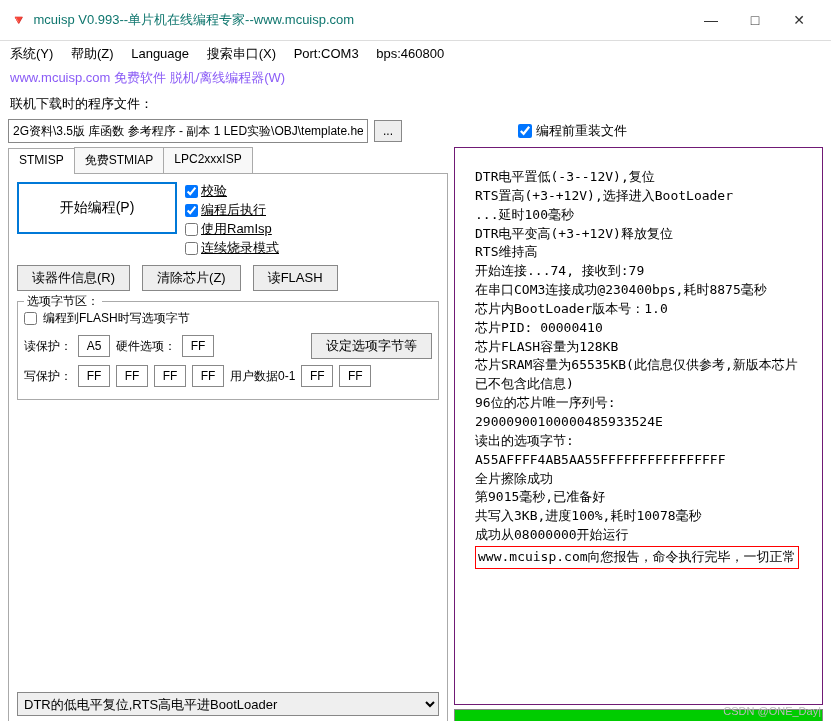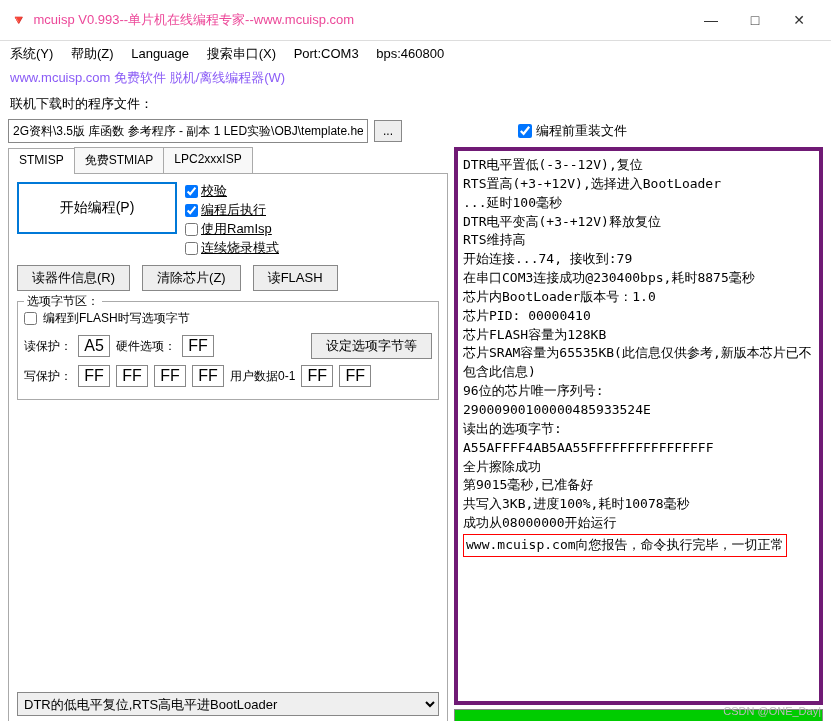--- a/index.html
+++ b/index.html
@@ -1,19 +1,19 @@
 <!DOCTYPE html>
 <html><head>
   <meta charset="utf-8">
   <style>
     * { box-sizing: border-box; margin: 0; padding: 0; }
     body { font-family: "Microsoft YaHei", "SimSun", sans-serif; font-size: 13px; background: #fff; width: 831px; height: 721px; overflow: hidden; }
     .titlebar { display: flex; align-items: center; padding: 6px 10px; border-bottom: 1px solid #ddd; }
     .titlebar-icon { color: #d00; font-size: 14px; margin-right: 6px; }
-    .title-text { flex: 1; color: #ec4899; }
+    .title-text { flex: 1; color: #0f766e; }
     .win-controls { display: flex; gap: 0; }
     .win-btn { width: 44px; height: 28px; display: flex; align-items: center; justify-content: center; font-size: 14px; color: #333; }
     .menubar { padding: 4px 10px; color: #000; font-size: 13px; }
     .menubar span { margin-right: 14px; }
     .subbar { padding: 2px 10px 6px; color: #8b5cf6; font-size: 13px; }
     .label-row { padding: 2px 10px; font-size: 13px; }
     .file-row { display: flex; align-items: center; padding: 4px 8px; gap: 6px; }
     .file-input { flex: 0 0 360px; height: 24px; border: 1px solid #888; padding: 2px 4px; font-size: 12px; background: #fff; font-family: inherit; }
     .browse-btn { width: 28px; height: 22px; border: 1px solid #888; background: #eee; font-size: 12px; }
     .chk-reload { margin-left: 110px; display: flex; align-items: center; gap: 4px; }
@@ -27,25 +27,25 @@
     .prog-row { display: flex; align-items: flex-start; gap: 8px; }
     .big-btn { width: 160px; height: 52px; border: 2px solid #0078d7; background: #fff; font-size: 14px; }
     .chk-col { display: flex; flex-direction: column; gap: 1px; font-size: 13px; text-decoration: underline; }
     .chk-col label { display: flex; align-items: center; gap: 3px; }
     .chk-col input { width: 13px; height: 13px; }
     .btn-row { display: flex; gap: 12px; }
     .std-btn { height: 26px; padding: 0 14px; border: 1px solid #888; background: #eee; font-size: 13px; font-family: inherit; }
     .group { border: 1px solid #aaa; padding: 8px 6px 6px; margin-top: 2px; position: relative; }
     .group-title { position: absolute; top: -9px; left: 6px; background: #fff; padding: 0 3px; font-size: 12px; }
     .opt-row { display: flex; align-items: center; gap: 6px; margin-bottom: 6px; font-size: 12px; }
-    .small-input { width: 32px; height: 22px; border: 1px solid #888; text-align: center; font-size: 16px; font-family: inherit; }
+    .small-input { width: 32px; height: 22px; border: 1px solid #888; text-align: center; font-size: 12px; font-family: inherit; }
     .spacer { flex: 1; }
     .combo { height: 24px; border: 1px solid #888; width: 100%; padding: 2px; font-size: 13px; font-family: inherit; }
     .right { flex: 1; display: flex; flex-direction: column; }
-    .log { flex: 1; border: 4px solid #701a75; padding: 5px; font-size: 13px; line-height: 1.45; overflow: auto; white-space: pre-wrap; font-family: "SimSun", monospace; background: #fff; }
+    .log { flex: 1; border: 1px solid #701a75; padding: 20px; font-size: 13px; line-height: 1.45; overflow: auto; white-space: pre-wrap; font-family: "SimSun", monospace; background: #fff; }
     .log .highlight { border: 1px solid red; padding: 1px 2px; display: inline-block; margin-top: 1px; }
     .progress { height: 16px; background: #0c0; border: 1px solid #888; margin-top: 4px; }
     .watermark { position: absolute; right: 10px; bottom: 4px; color: #bbb; font-size: 11px; text-align: right; }
   </style>
 </head>
 <body>
 
 <div class="titlebar">
   <span class="titlebar-icon">🔻</span>
   <span class="title-text">mcuisp V0.993--单片机在线编程专家--www.mcuisp.com</span>

